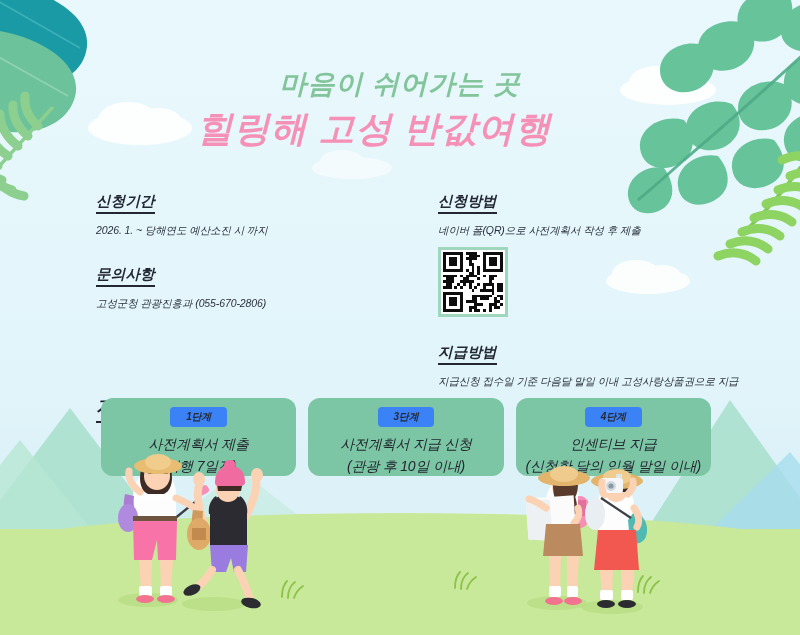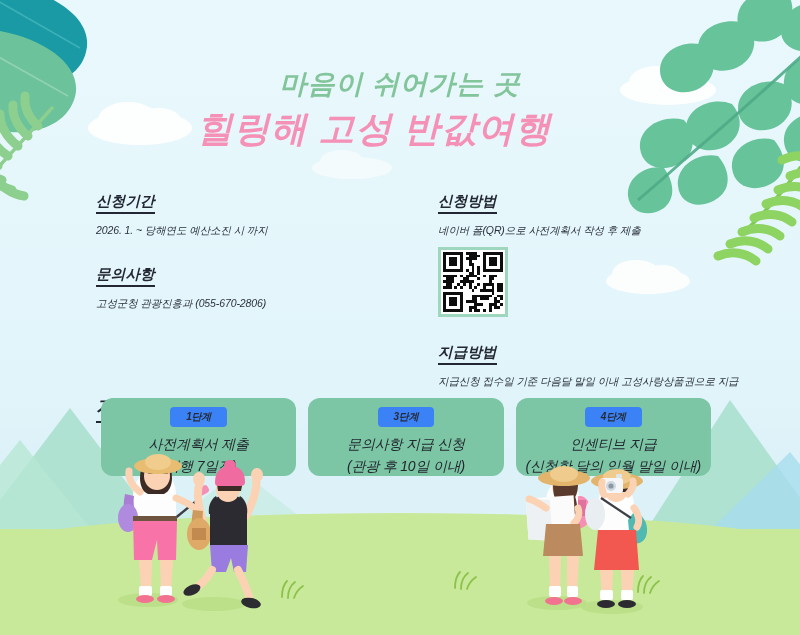--- a/index.html
+++ b/index.html
@@ -654,21 +654,21 @@
 
   <div class="steps-head">지원절차</div>
   <div class="steps-row" id="steps-row">
       <div class="step-card">
         <div class="step-badge">1단계</div>
         <div class="step-line">사전계획서 제출</div>
         <div class="step-line">(여행 7일전)</div>
       </div>
       <div class="step-card">
         <div class="step-badge">3단계</div>
-        <div class="step-line">문의사항 지급 신청</div>
+        <div class="step-line">사전계획서 지급 신청</div>
         <div class="step-line">(관광 후 10일 이내)</div>
       </div>
       <div class="step-card">
         <div class="step-badge">4단계</div>
         <div class="step-line">인센티브 지급</div>
         <div class="step-line">(신청한 달의 익월 말일 이내)</div>
       </div>
     </div>
 
   <div class="grass-band"></div>

